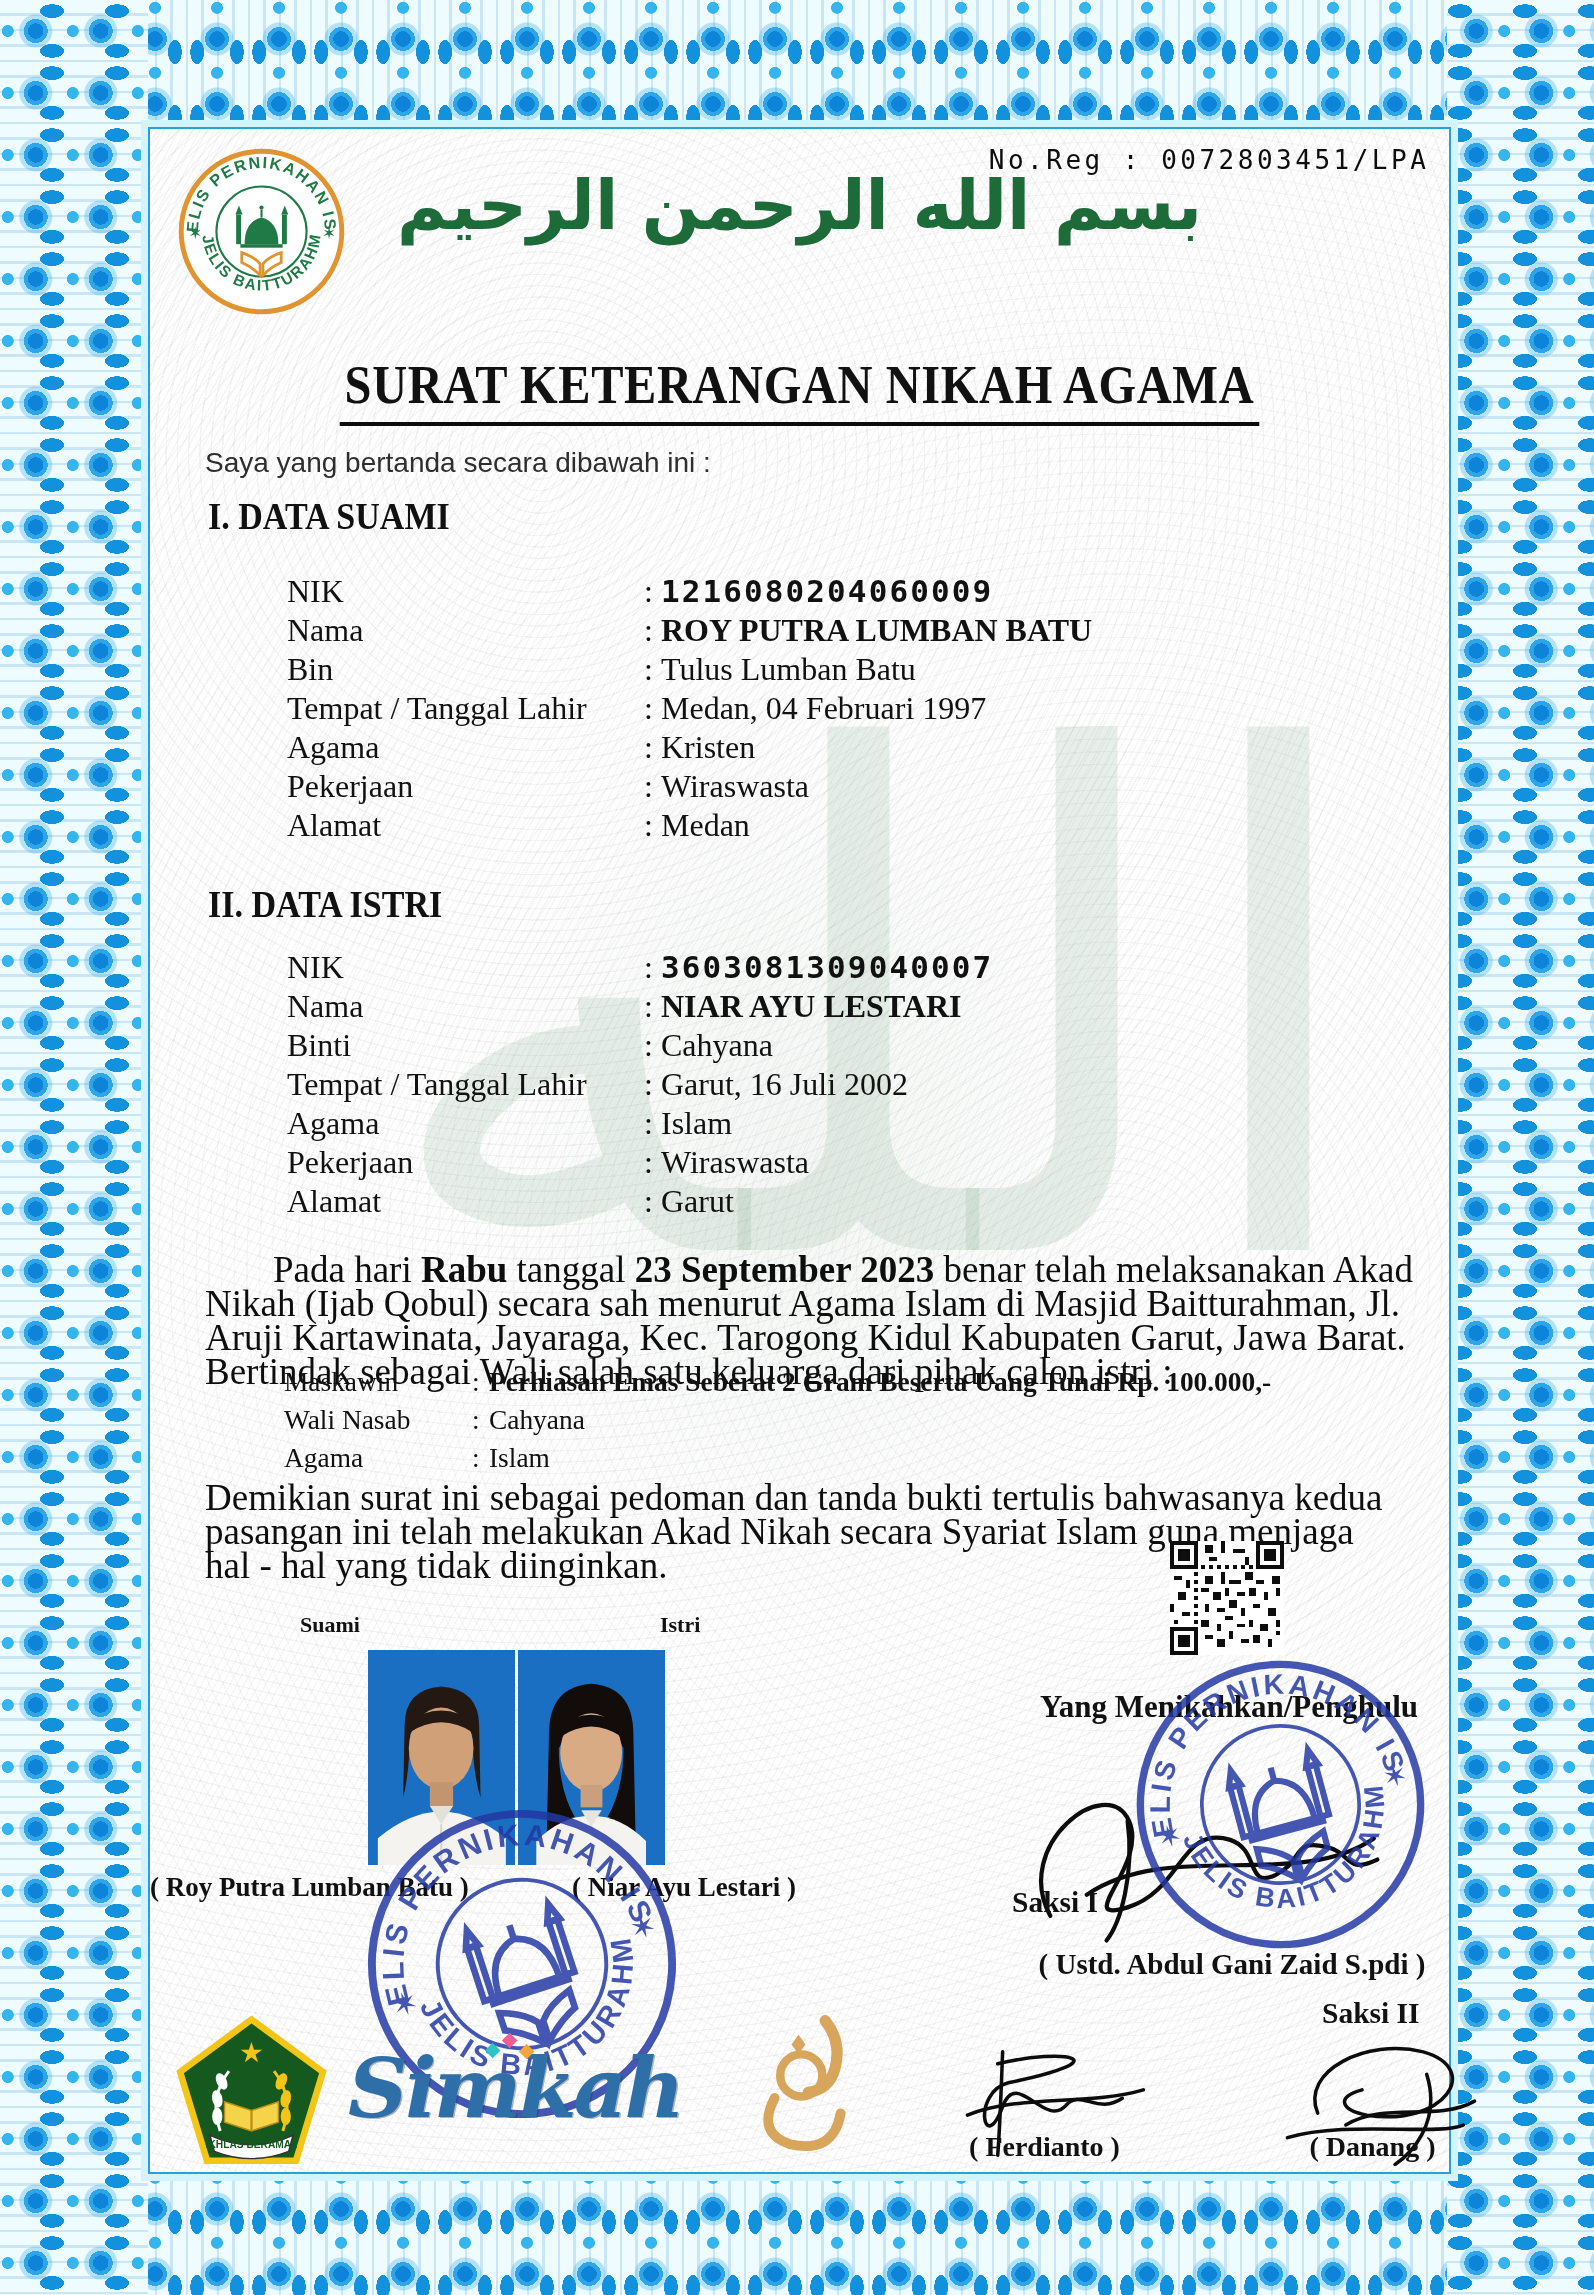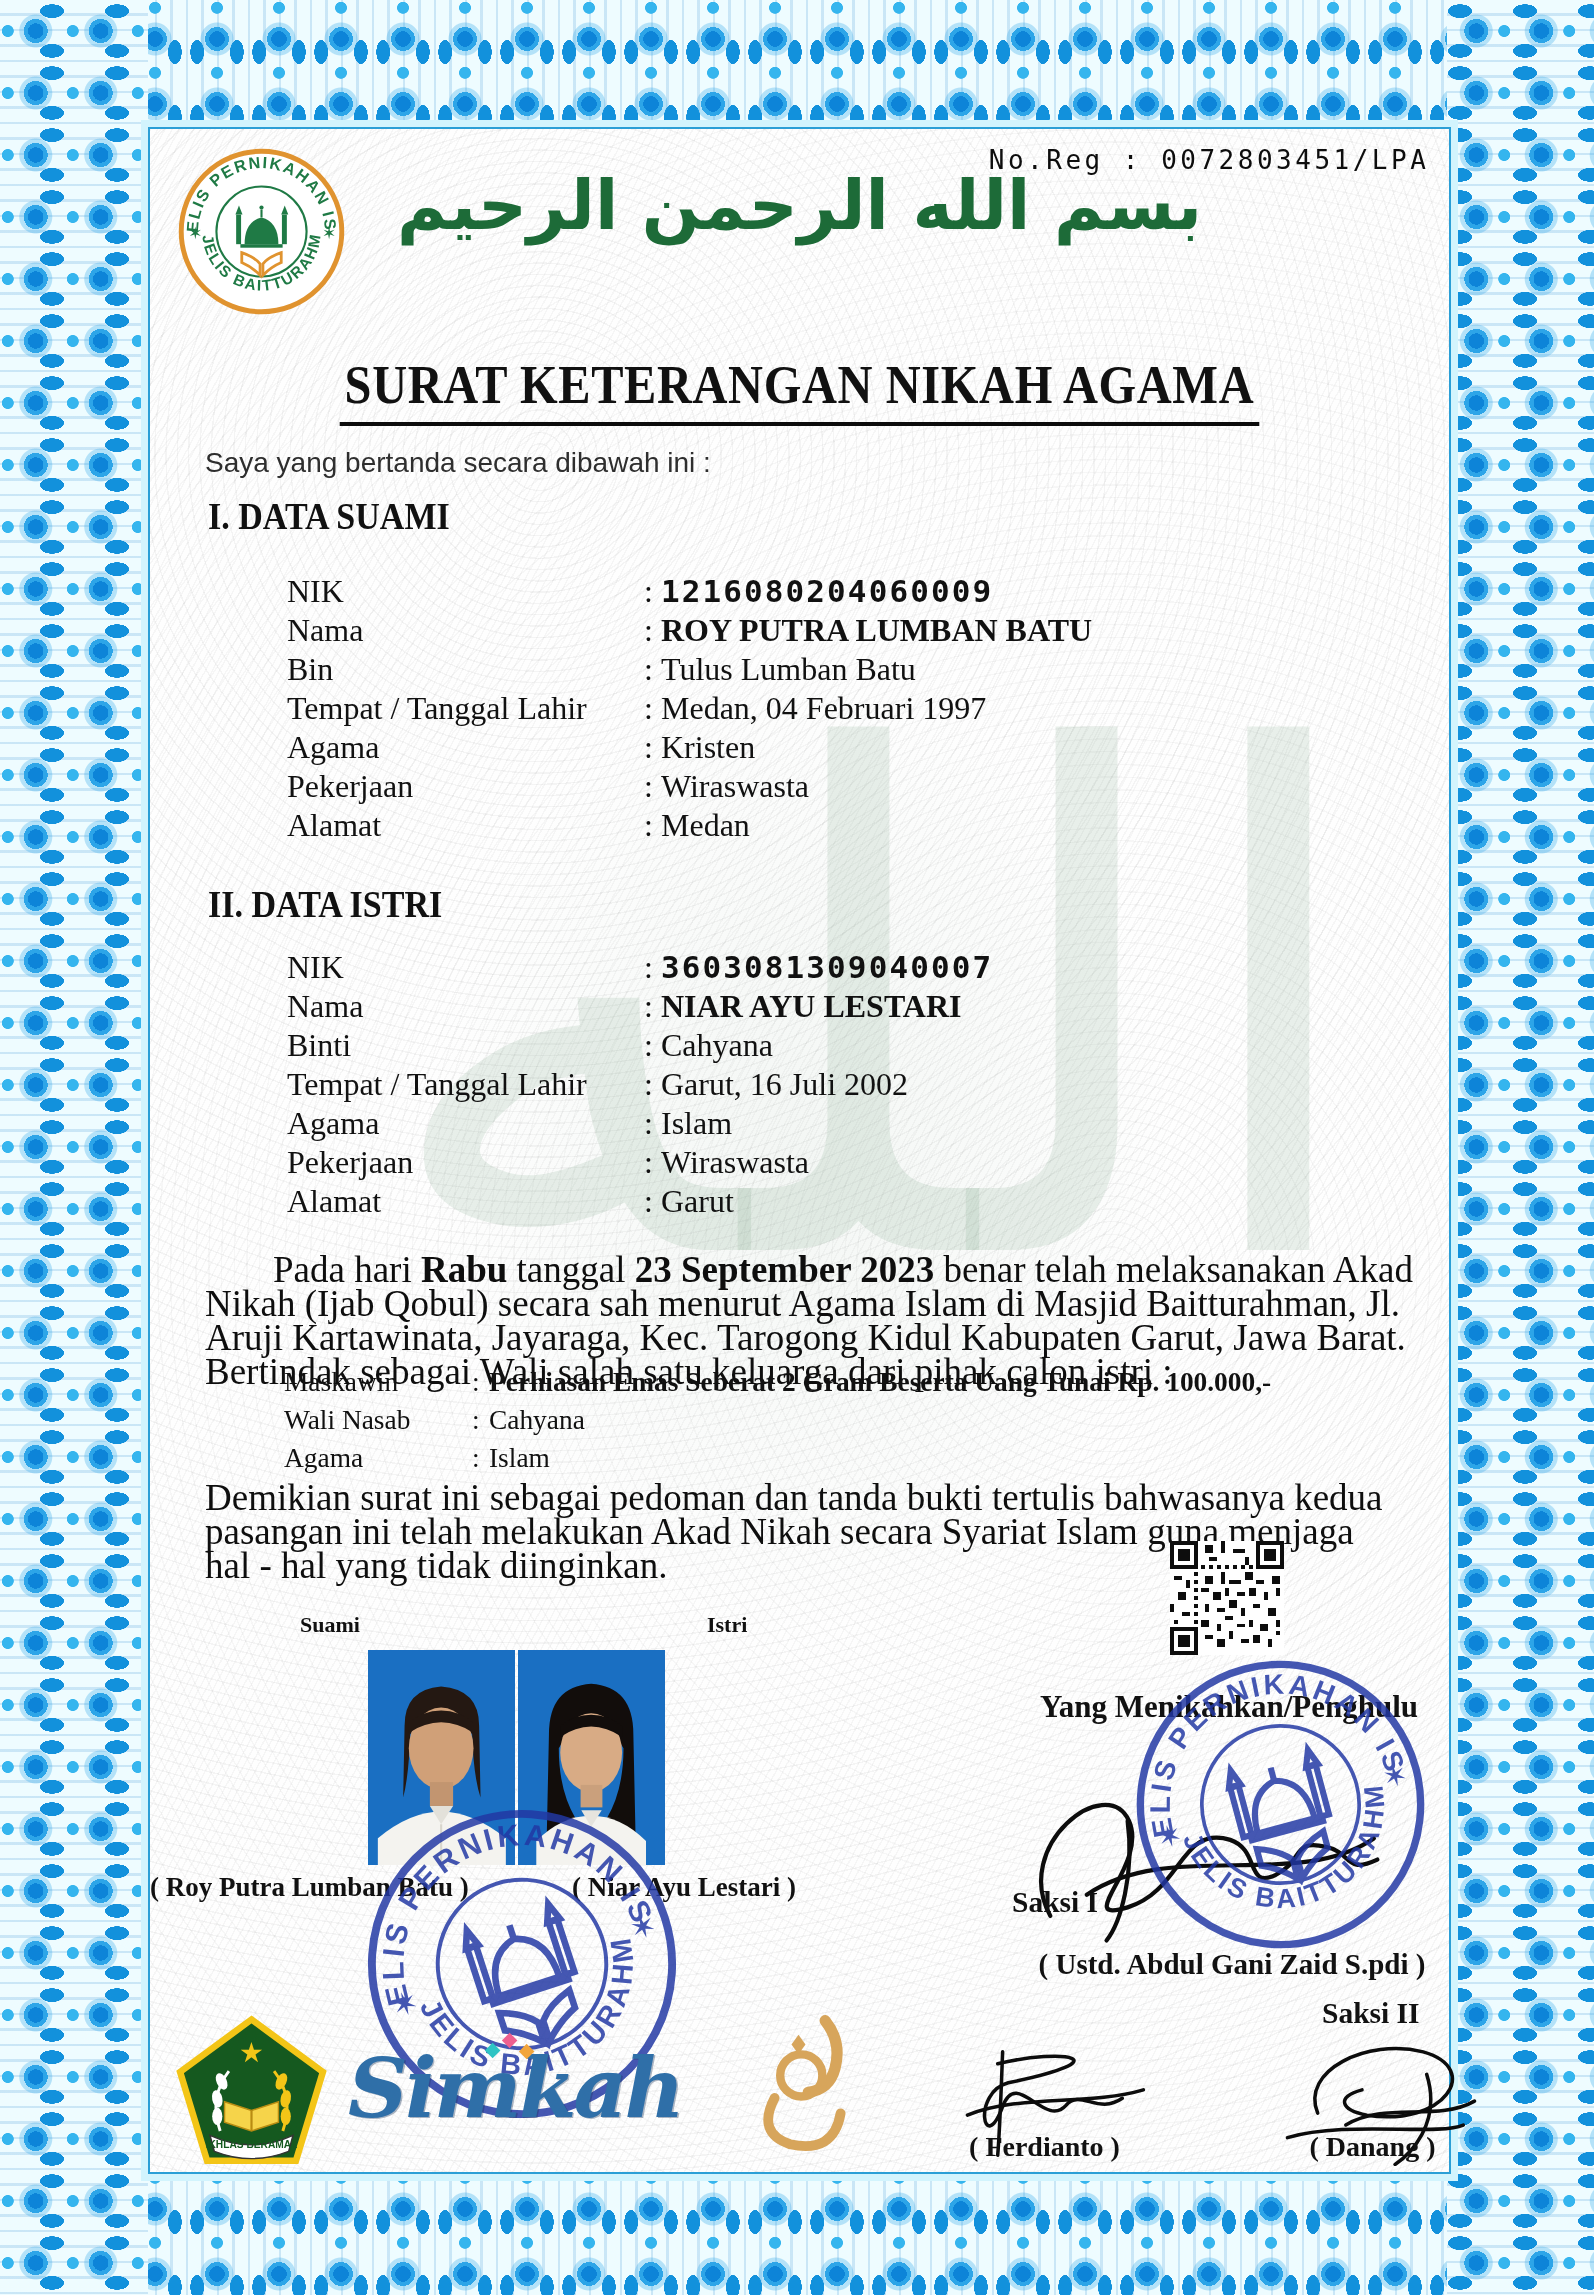--- a/index.html
+++ b/index.html
@@ -87,21 +87,21 @@
   .mahr{position:absolute;left:134px;top:1236px;width:1055px;}
   .mrow{position:relative;height:38px;font-size:27.4px;line-height:34px;white-space:nowrap;}
   .mrow .lbl{position:absolute;left:0;}
   .mrow .col{position:absolute;left:188px;}
   .mrow .val{position:absolute;left:205px;}
 
   .qr{position:absolute;left:1020px;top:1412px;width:114px;height:114px;}
 
   .photo-label{position:absolute;font-size:22px;font-weight:bold;}
   .suami-label{left:150px;top:1483px;}
-  .istri-label{left:510px;top:1483px;margin-left:47px;}
+  .istri-label{left:510px;top:1483px;}
   .photo{position:absolute;top:1521px;width:147px;height:215px;}
   .photo-suami{left:218px;}
   .photo-istri{left:368px;}
   .photo-name{position:absolute;top:1743px;width:302px;text-align:center;font-size:27px;font-weight:bold;white-space:nowrap;}
   .suami-name{left:0px;}
   .istri-name{left:383px;}
 
   .stamp{opacity:.84;}
   .stamp1{position:absolute;left:214px;top:1677px;width:316px;height:316px;transform:rotate(-18deg);}
   .stamp2{position:absolute;left:983px;top:1528px;width:295px;height:295px;transform:rotate(-15deg);}

